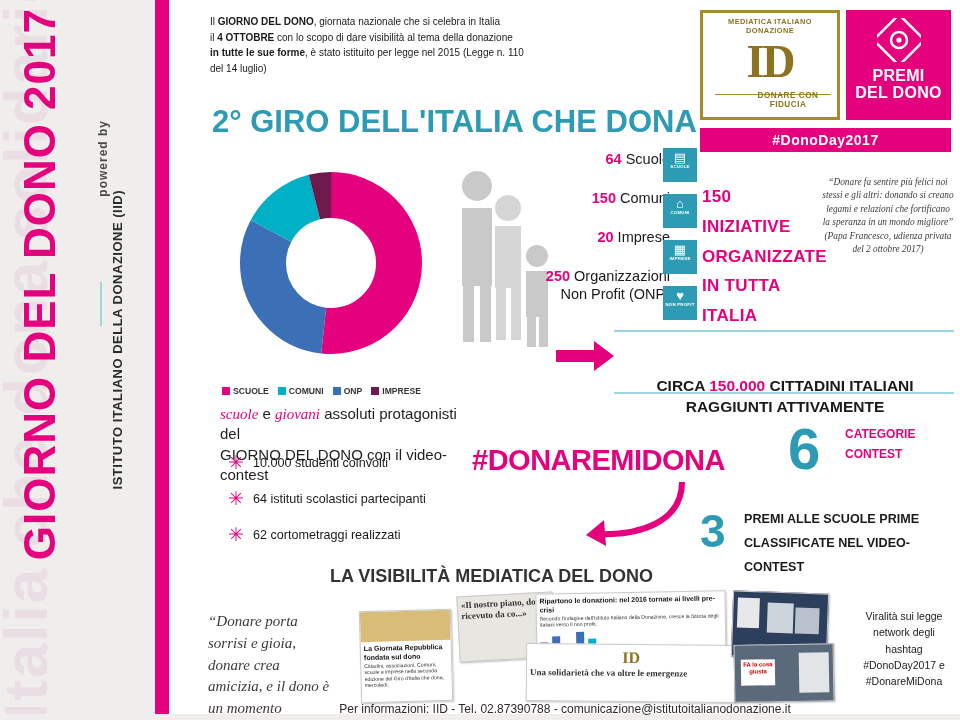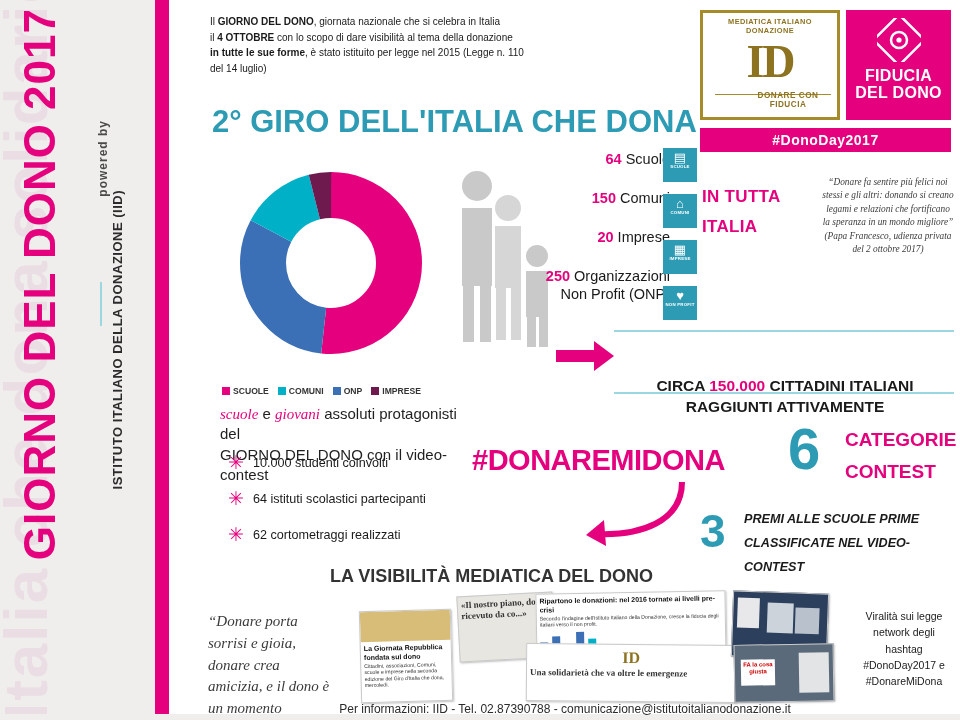--- a/index.html
+++ b/index.html
@@ -173,29 +173,29 @@
   }
   #arrow-2 { position:absolute; left:570px; top:478px; width:120px; height:72px; }
 
   
   #six {
     position:absolute; left:788px; top:420px;
     font-size:58px; font-weight:bold; color:#2e9bb5; line-height:1;
   }
   #cat-label {
     position:absolute; left:845px; top:424px; width:110px;
-    font-size:19px; font-weight:bold; color:#e5007d; line-height:1.7;
+    font-size:12px; font-weight:bold; color:#e5007d; line-height:1.7;
   }
   #three {
     position:absolute; left:700px; top:508px;
     font-size:46px; font-weight:bold; color:#2e9bb5; line-height:1;
   }
   #premi-label {
     position:absolute; left:744px; top:508px; width:215px;
-    font-size:12.6px; font-weight:bold; color:#1a1a1a; line-height:1.9;font-style:italic;
+    font-size:12.6px; font-weight:bold; color:#1a1a1a; line-height:1.9;
   }
 
   
   #visib {
     position:absolute; left:330px; top:566px;
     font-size:18px; font-weight:bold; color:#333;
   }
 
   
   #quote-matt {
@@ -269,21 +269,21 @@
   <div class="hr"></div>
   <div class="botline">DONARE CON FIDUCIA</div>
 </div>
 
 <div id="logo-gdd">
   <svg class="mark" viewBox="0 0 44 44">
     <rect x="4" y="4" width="36" height="36" fill="none" stroke="#fff" stroke-width="2.5" transform="rotate(45 22 22)"></rect>
     <circle cx="22" cy="22" r="8" fill="none" stroke="#fff" stroke-width="2.5"></circle>
     <circle cx="22" cy="22" r="2.6" fill="#fff"></circle>
   </svg>
-  <div class="t"><span>FIDUCIA</span><br><span>DEL DONO</span></div>
+  <div class="t"><span>PREMI</span><br><span>DEL DONO</span></div>
 </div>
 
 <div id="hashtag-bar">#DonoDay2017</div>
 
 <div id="main-title">2° GIRO DELL'ITALIA CHE DONA</div>
 
 <div id="donut-wrap">
   <svg viewBox="0 0 230 230" width="230" height="230">
 
     <g transform="translate(115,115)">
@@ -371,20 +371,22 @@
     <div class="g">▦</div>
     <div class="l">IMPRESE</div>
   </div>
   <div class="badge">
     <div class="g">♥</div>
     <div class="l">NON PROFIT</div>
   </div>
 </div>
 
 <div id="iniziative">
+  <div>150 INIZIATIVE</div>
+  <div>ORGANIZZATE</div>
   <div>IN TUTTA ITALIA</div>
 </div>
 
 <div id="quote-papa">
   <div>“Donare fa sentire più felici noi stessi e gli altri: donando si creano legami e relazioni che fortificano la speranza in un mondo migliore”</div>
   <div>(Papa Francesco, udienza privata del 2 ottobre 2017)</div>
 </div>
 
 <div id="arrow-1">
   <svg viewBox="0 0 60 40" width="60" height="40">

